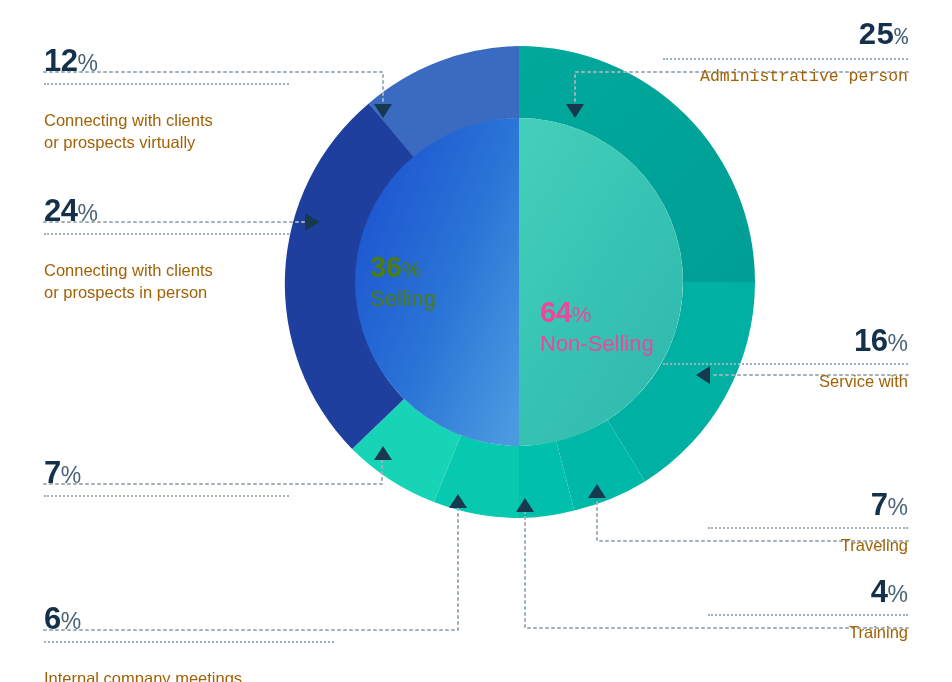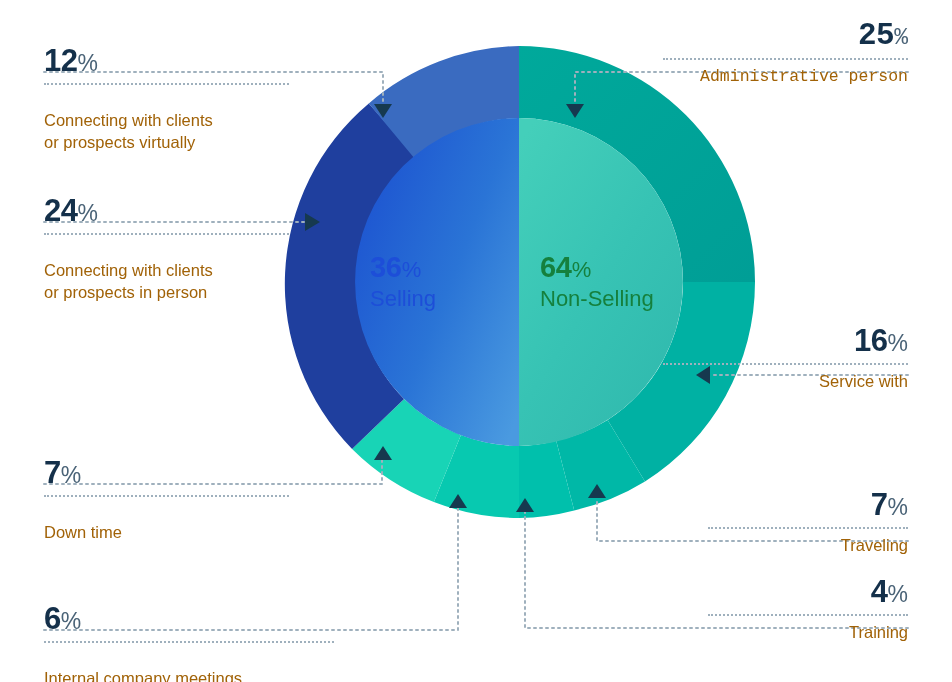--- a/index.html
+++ b/index.html
@@ -84,22 +84,22 @@
     font-weight: 400;
     letter-spacing: 0;
   }
   .center-label .c-name {
     font-size: 22px;
     font-weight: 400;
     line-height: 1.2;
     margin-top: 4px;
     white-space: nowrap;
   }
-  .center-label.selling { color: #1d4ed8; }
-  .center-label.nonselling { color: #15803d; }
+  .center-label.selling { color: #4d7c0f; }
+  .center-label.nonselling { color: #ec4899; margin-top: 45px; }
 </style>
 </head>
 <body>
 
 <div id="stage">
 
   <svg id="donut" viewBox="0 0 952 682" aria-hidden="true">
     <defs>
       <linearGradient id="gSellCenter" x1="0" y1="0.1" x2="1" y2="0.9">
         <stop offset="0%" stop-color="#1b4fd0"></stop>
@@ -226,21 +226,20 @@
     <div class="rule"></div>
     <div class="desc">Connecting with clients
 or prospects in person</div>
   </div>
 
   <div class="callout left" style="left:44px; top:432px; width:245px;">
     <div class="pct">
       <span>7</span><span class="sym">%</span>
     </div>
     <div class="rule"></div>
-    <div class="desc">Down time</div>
   </div>
 
   <div class="callout left" style="left:44px; top:578px; width:290px;">
     <div class="pct">
       <span>6</span><span class="sym">%</span>
     </div>
     <div class="rule"></div>
     <div class="desc">Internal company meetings</div>
   </div>
 

